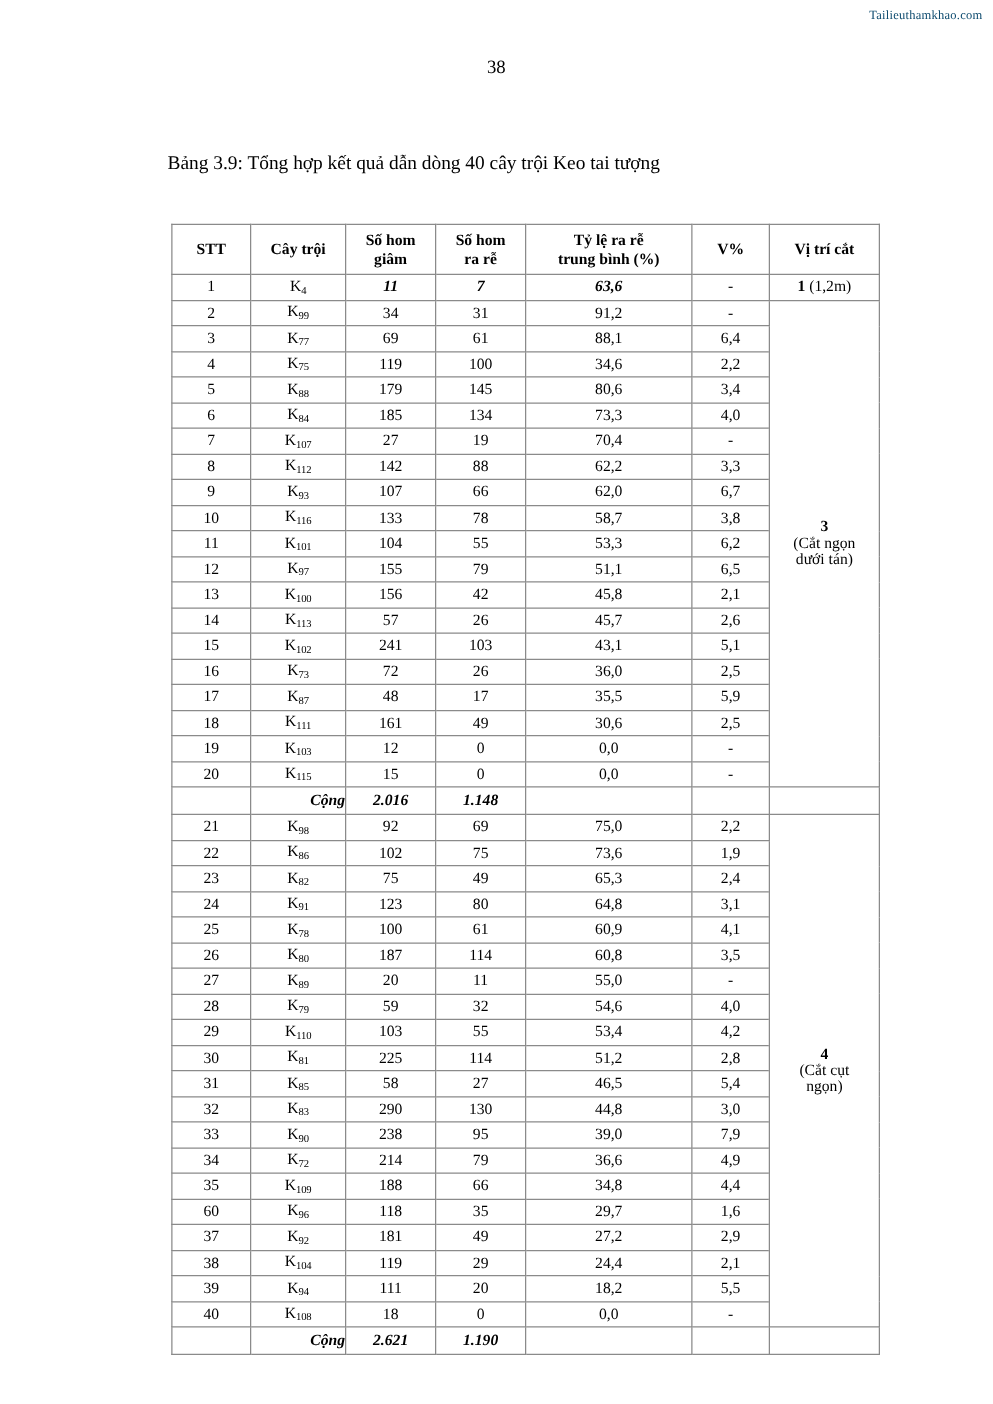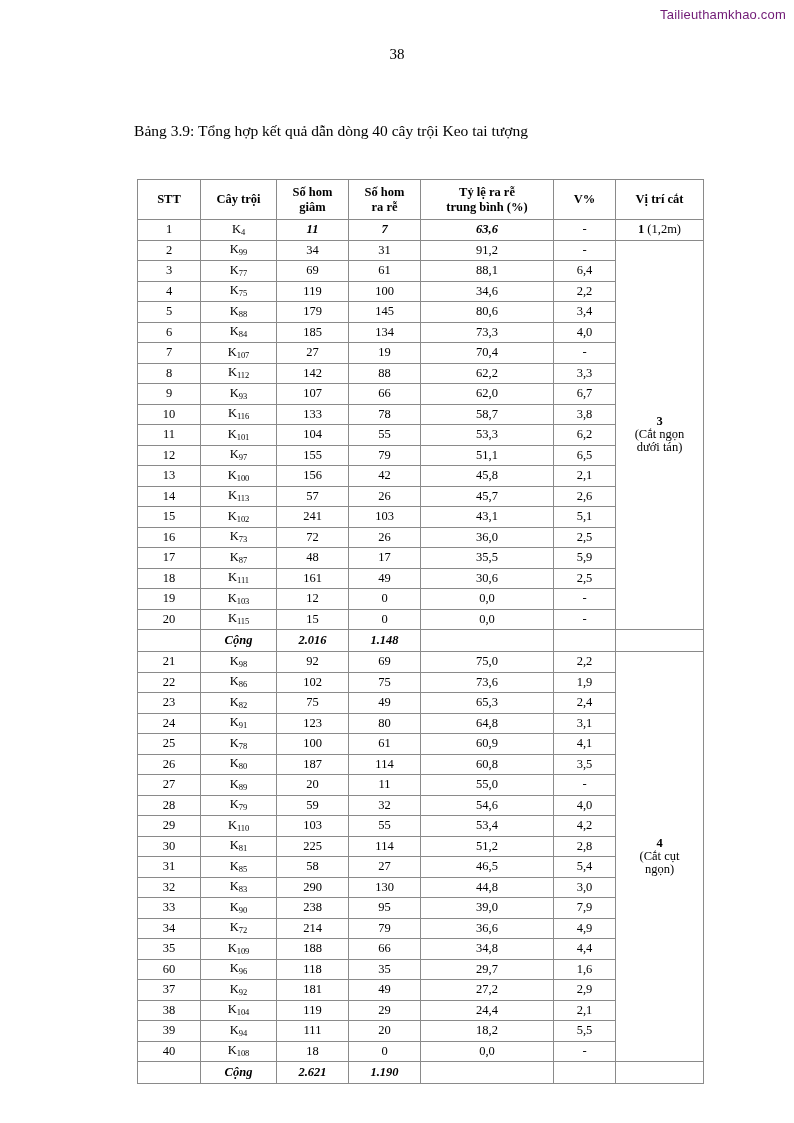--- a/index.html
+++ b/index.html
@@ -13,24 +13,24 @@
     position: relative;
     font-family: "Liberation Serif", "DejaVu Serif", serif;
     color: #000000;
     overflow: hidden;
   }
 
   .watermark {
     position: absolute;
     top: 7px;
     right: 8px;
-    font-family: Liberation Sans, sans-serif;
-    font-size: 13px;
+    font-family: Liberation Serif, serif;
+    font-size: 10px;
     letter-spacing: 0.2px;
-    color: #701a75;
+    color: #0c4a6e;
     user-select: none;
   }
 
   .page-number {
     position: absolute;
     top: 46px;
     left: 0;
     width: 794px;
     text-align: center;
     font-size: 15px;
@@ -108,21 +108,21 @@
     font-weight: bold;
     font-style: italic;
   }
 
   tr.row-total td {
     font-weight: bold;
     font-style: italic;
     height: 21px;
   }
   tr.row-total td.cell-cay {
-    text-align: center;
+    text-align: right;
     padding-left: 0;
     font-style: italic;
   }
 
   td.cell-vitri {
     font-size: 12.5px;
     line-height: 1.3;
     vertical-align: middle;
   }
   td.cell-vitri .vt-num {

